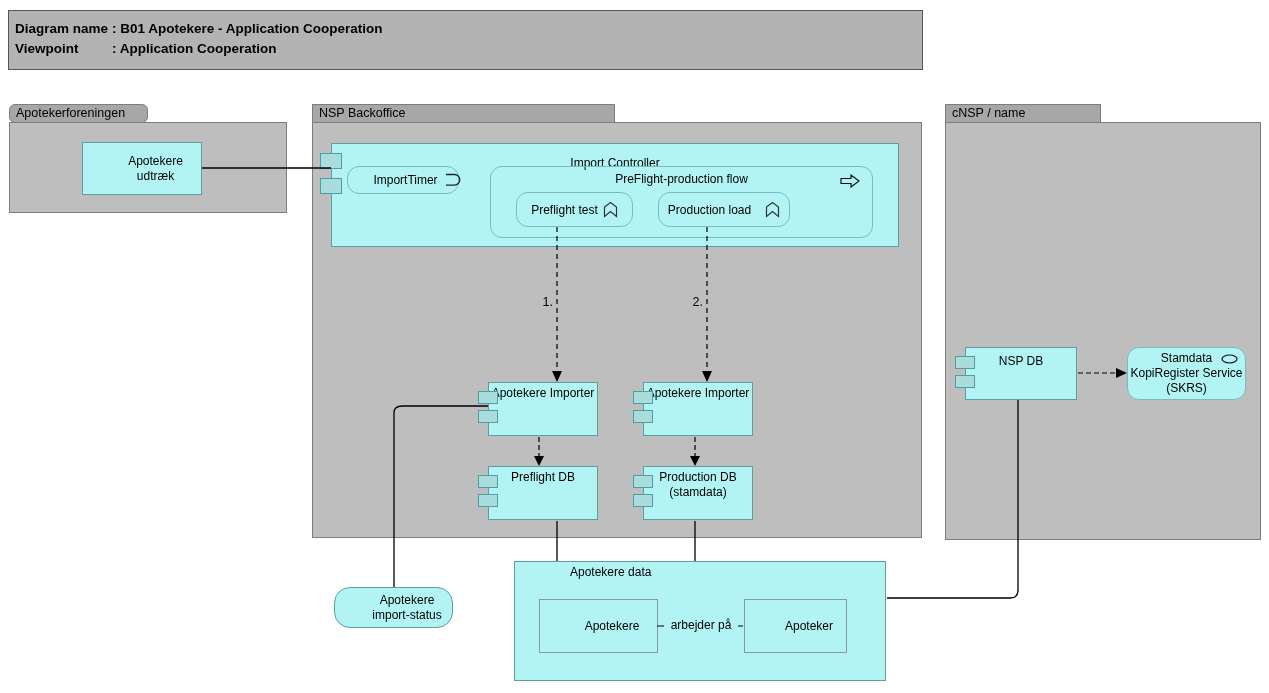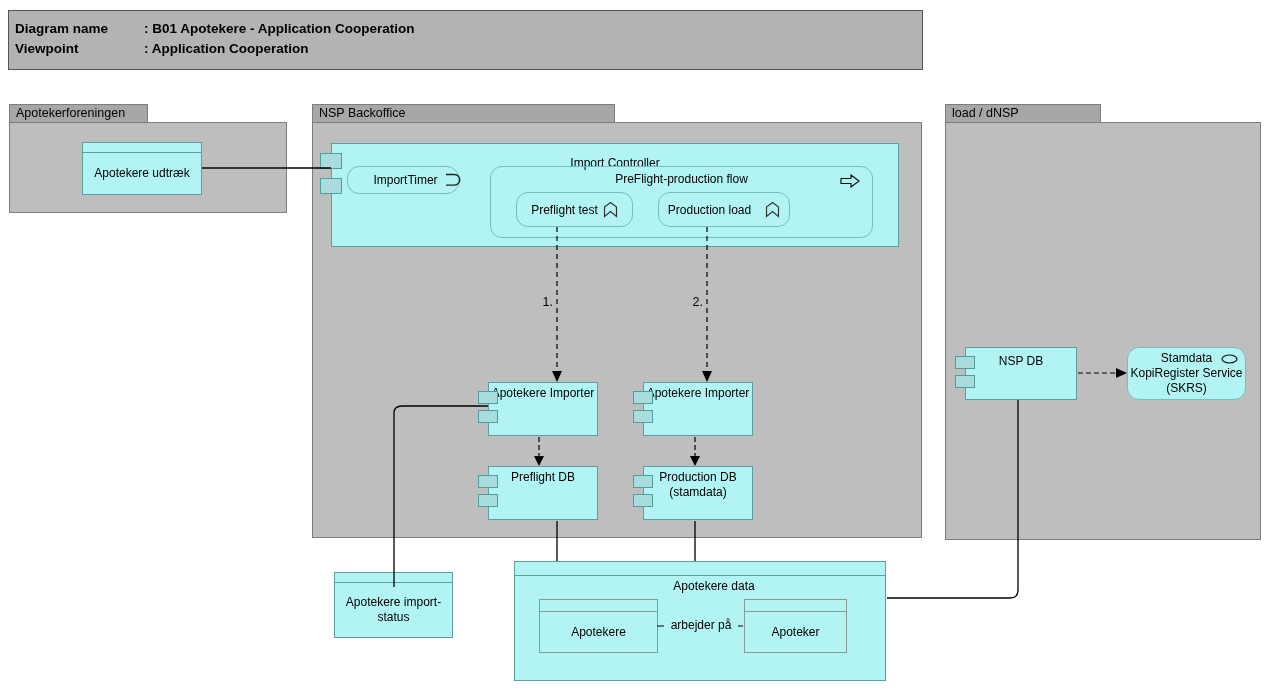--- a/index.html
+++ b/index.html
@@ -4,40 +4,40 @@
 <style>
   * { margin:0; padding:0; box-sizing:border-box; }
   html,body { background:#ffffff; }
   body { font-family:"Liberation Sans", sans-serif; color:#000; }
   #canvas { position:relative; width:1269px; height:693px; background:#ffffff; overflow:hidden; }
   .abs { position:absolute; }
 
   
   .title-box { left:8px; top:10px; width:915px; height:60px; background:#b3b3b3;
                border:1px solid #555; padding:8px 0 0 6px; }
-  .title-row { display:flex; font-weight:bold; font-size:13.5px; line-height:20px;gap:32px; }
+  .title-row { display:flex; font-weight:bold; font-size:13.5px; line-height:20px; }
   .title-row .lbl { width:97px; }
 
   
   .group-tab { background:#a7a7a7; border:1px solid #7d7d7d; font-size:12.5px;
                padding:1px 0 0 6px; z-index:2; }
   .group-body { background:#bebebe; border:1px solid #7d7d7d; z-index:1; }
 
   
   .cyan { background:#b2f4f4; }
   .component { background:#b2f4f4; border:1px solid #5f9ea0; z-index:3; }
   .clabel { padding-top:3px; text-align:center; font-size:12px; line-height:15px; }
   .port { position:absolute; background:#a9dcdc; border:1px solid #4f9ea0; z-index:4; }
 
   .rounded { border:1px solid #79bcc0; border-radius:12px; z-index:4; }
   .rlabel { display:flex; align-items:center; justify-content:center; gap:6px;
             height:100%; font-size:12px; }
 
   
-  .dataobj { background:#b2f4f4; border:1px solid #5f9ea0; z-index:3; display:flex; flex-direction:column; }
+  .dataobj { background:#b2f4f4; border:1px solid #5f9ea0; z-index:3; display:flex; flex-direction:row;padding-left:27px; }
   .dataobj .strip { border-bottom:1px solid #5f9ea0; }
   .dataobj .dlabel { flex:1; display:flex; align-items:center; justify-content:center;
                      text-align:center; font-size:12px; line-height:15px; padding:0 4px; }
   .innerobj { background:#b2f4f4; border:1px solid #8a9a9a; }
 
   .conn-label { font-size:12.5px; z-index:6; }
   svg.overlay { position:absolute; left:0; top:0; z-index:5; pointer-events:none; }
   .icon { flex:0 0 auto; }
 </style>
 </head>
@@ -49,27 +49,27 @@
     <div class="title-row">
       <span class="lbl">Diagram name</span>
       <span>: B01 Apotekere - Application Cooperation</span>
     </div>
     <div class="title-row">
       <span class="lbl">Viewpoint</span>
       <span>: Application Cooperation</span>
     </div>
   </div>
 
-  <div class="abs group-tab" style="left:9px;top:104px;width:139px;height:19px;">Apotekerforeningen</div>
+  <div class="abs group-tab" style="left:9px;top:104px;width:139px;height:19px;border-radius:6px;">Apotekerforeningen</div>
   <div class="abs group-body" style="left:9px;top:122px;width:278px;height:91px;"></div>
 
   <div class="abs group-tab" style="left:312px;top:104px;width:303px;height:19px;">NSP Backoffice</div>
   <div class="abs group-body" style="left:312px;top:122px;width:610px;height:416px;"></div>
 
-  <div class="abs group-tab" style="left:945px;top:104px;width:156px;height:19px;">load / dNSP</div>
+  <div class="abs group-tab" style="left:945px;top:104px;width:156px;height:19px;">cNSP / name</div>
   <div class="abs group-body" style="left:945px;top:122px;width:316px;height:418px;"></div>
 
   <div class="abs dataobj" style="left:82px;top:142px;width:120px;height:53px;">
     <div class="strip" style="height:10px;"></div>
     <div class="dlabel">Apotekere udtræk</div>
   </div>
 
   <div class="abs component" style="left:331px;top:143px;width:568px;height:104px;">
     <div class="port" style="left:-12px;top:9px;width:22px;height:16px;"></div>
     <div class="port" style="left:-12px;top:34px;width:22px;height:16px;"></div>
@@ -140,21 +140,21 @@
     <div class="clabel">Production DB (stamdata)</div>
   </div>
 
   <div class="abs rounded cyan" style="left:1127px;top:347px;width:119px;height:53px;">
     <div class="clabel" style="padding-top:3px;line-height:15px;">Stamdata KopiRegister Service (SKRS)</div>
     <svg class="abs icon" style="right:7px;top:6px;" width="17" height="10" viewBox="0 0 17 10">
       <ellipse cx="8.5" cy="5" rx="7.5" ry="4" fill="none" stroke="#111" stroke-width="1.2"></ellipse>
     </svg>
   </div>
 
-  <div class="abs dataobj" style="left:334px;top:572px;width:119px;height:66px;">
+  <div class="abs dataobj" style="left:334px;top:587px;width:119px;height:41px;border-radius:16px;">
     <div class="strip" style="height:10px;"></div>
     <div class="dlabel">Apotekere import-status</div>
   </div>
 
   <div class="abs dataobj" style="left:514px;top:561px;width:372px;height:120px;">
     <div class="strip" style="height:14px;"></div>
     <div class="clabel" style="padding-top:3px;margin-left:28px;">Apotekere data</div>
 
     <div class="abs dataobj innerobj" style="left:24px;top:37px;width:119px;height:54px;">
       <div class="strip" style="height:12px;border-color:#8a9a9a;"></div>

